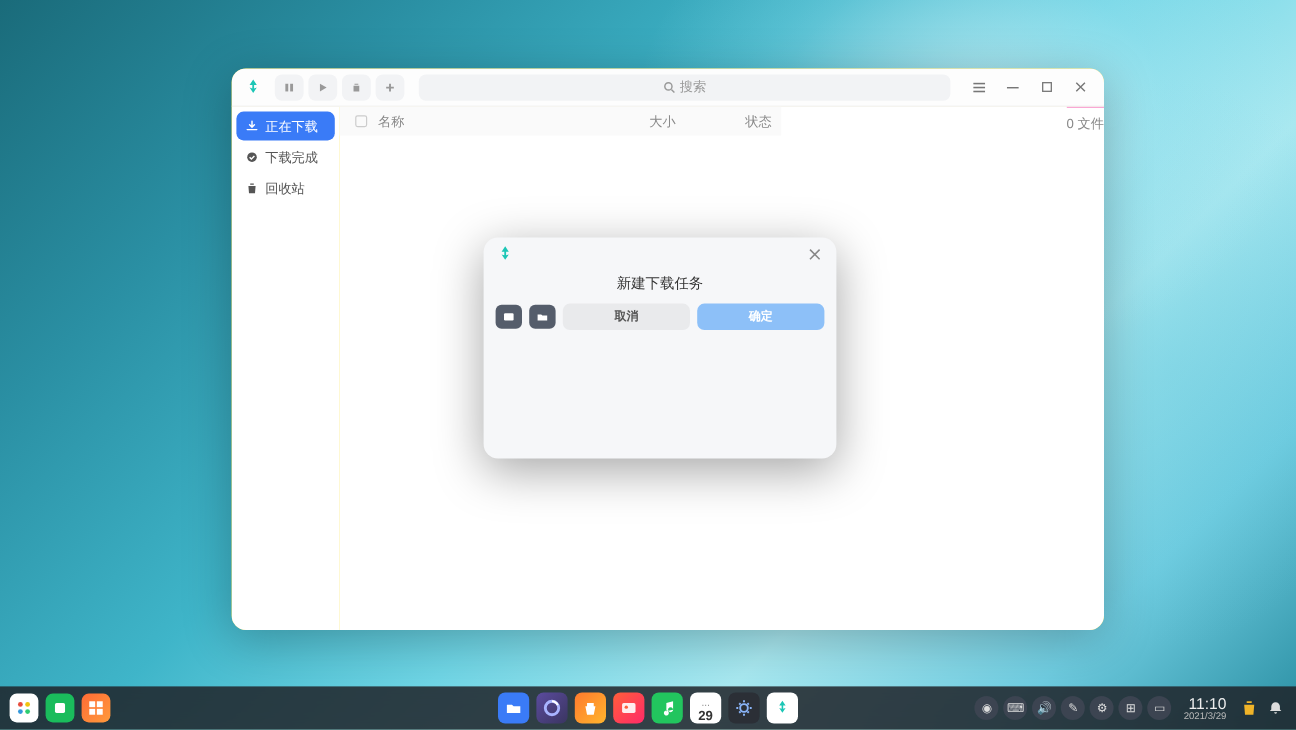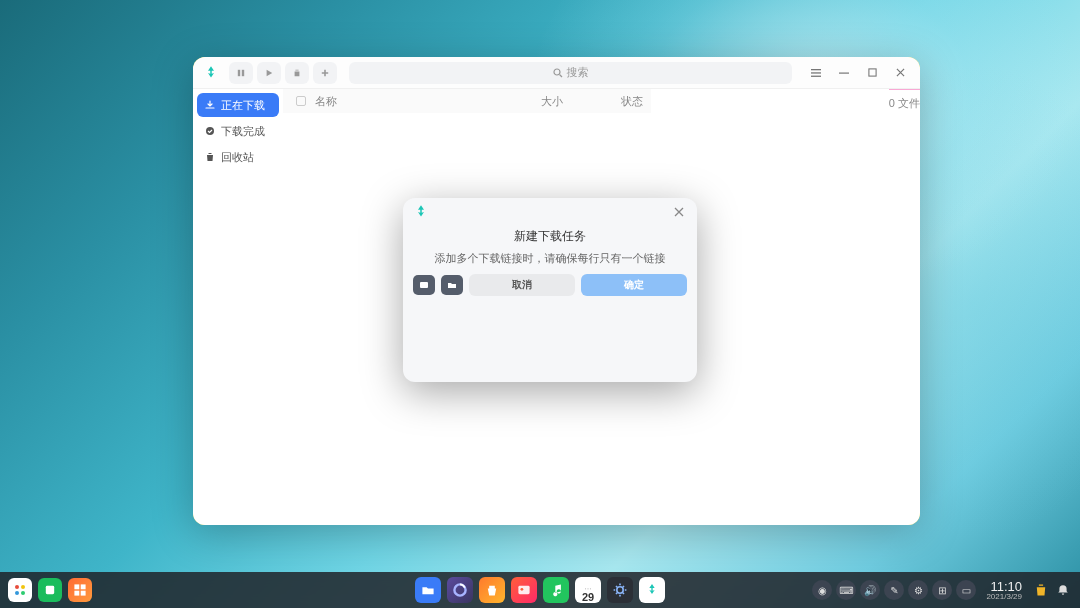--- a/index.html
+++ b/index.html
@@ -235,21 +235,20 @@
           <path fill="#1cc6b6" d="M12 3l4 6h-3v4l3-1-4 6-4-6 3 1V9H8z"></path>
         </svg>
     </span>
     <div class="dlg-close">
       <svg width="10" height="10" viewBox="0 0 10 10">
           <path d="M1 1l8 8M9 1l-8 8" stroke="#888" stroke-width="1.3"></path>
         </svg>
     </div>
   </div>
   <div class="dlg-title">新建下载任务</div>
-  <div class="dlg-sub">添加多个下载链接时，请确保每行只有一个链接</div>
   <div class="dlg-actions">
     <div class="tiny-btn">
       <svg viewBox="0 0 10 10">
           <rect x="1" y="2" width="8" height="6" rx="1"></rect>
         </svg>
     </div>
     <div class="tiny-btn">
       <svg viewBox="0 0 10 10">
           <path d="M1 3h3l1 1h4v4H1z"></path>
         </svg>

